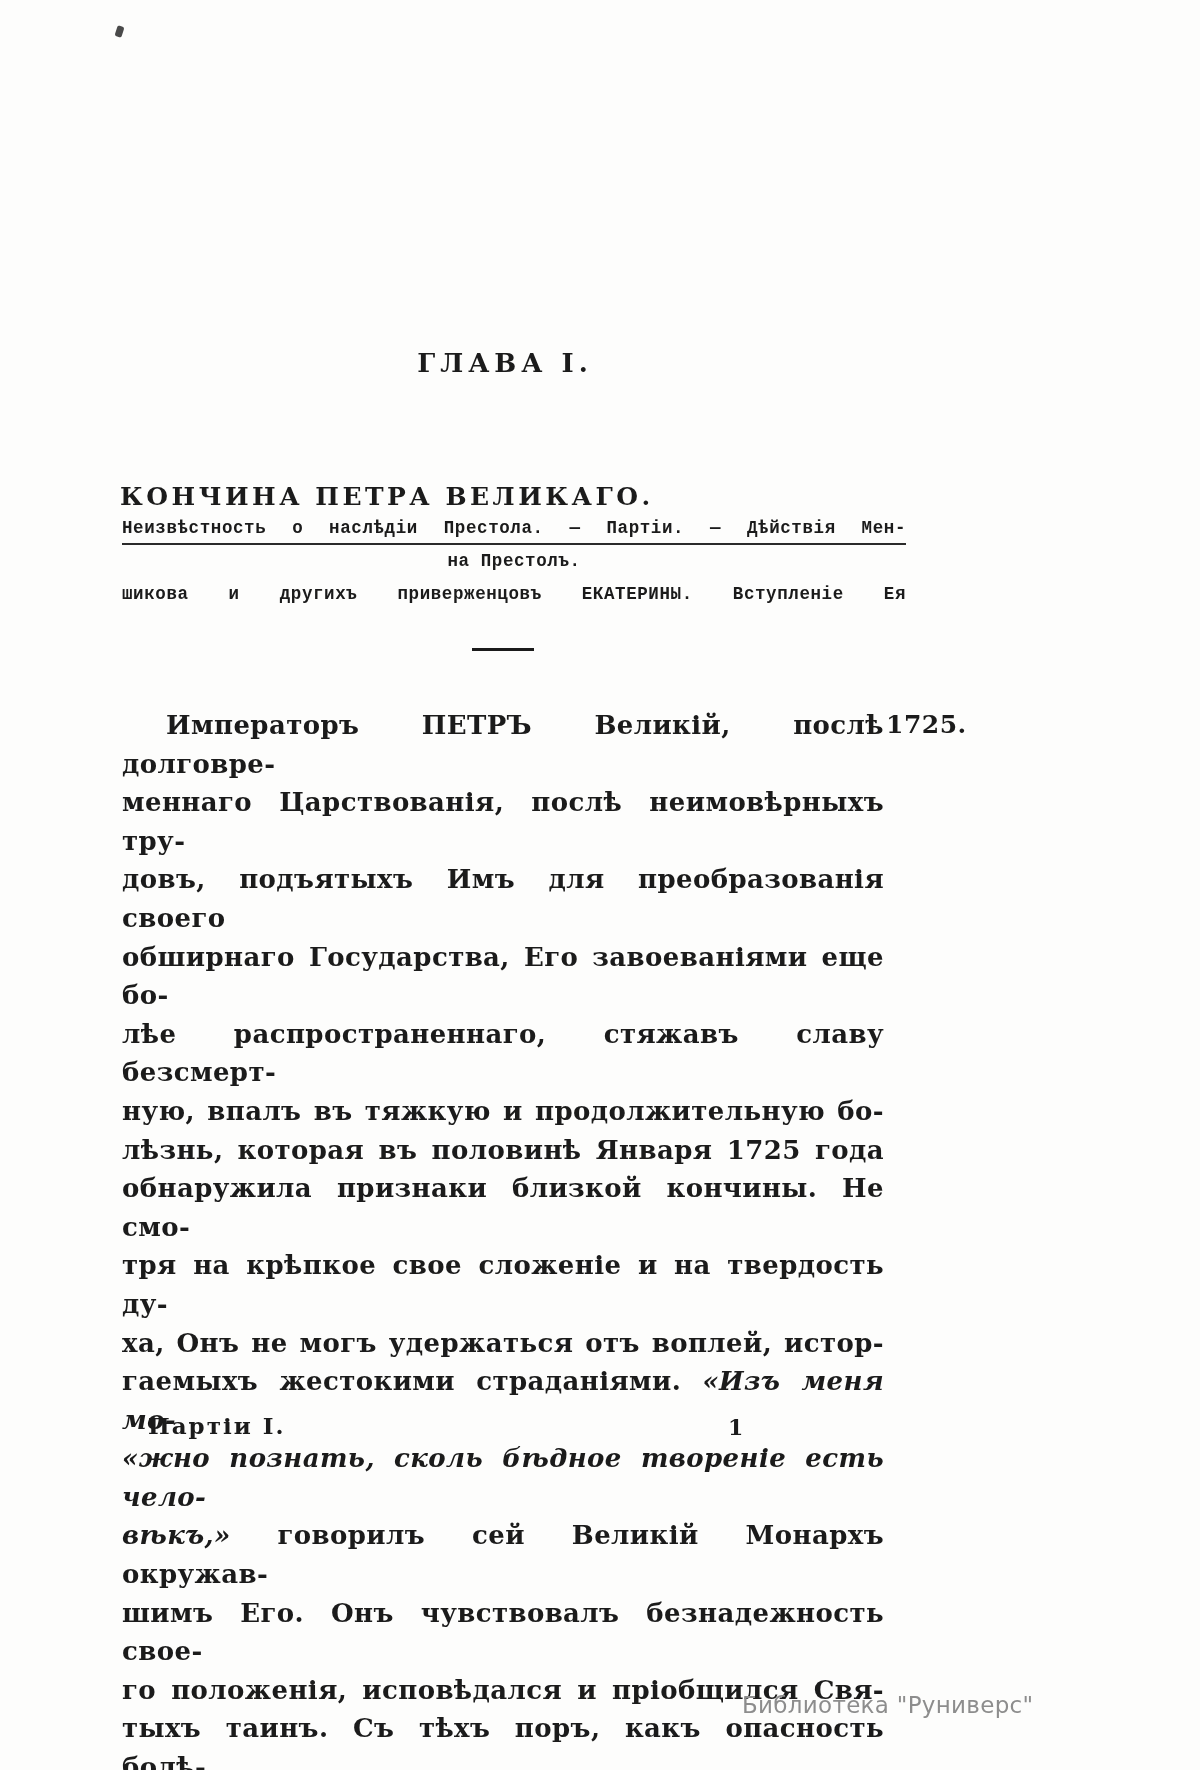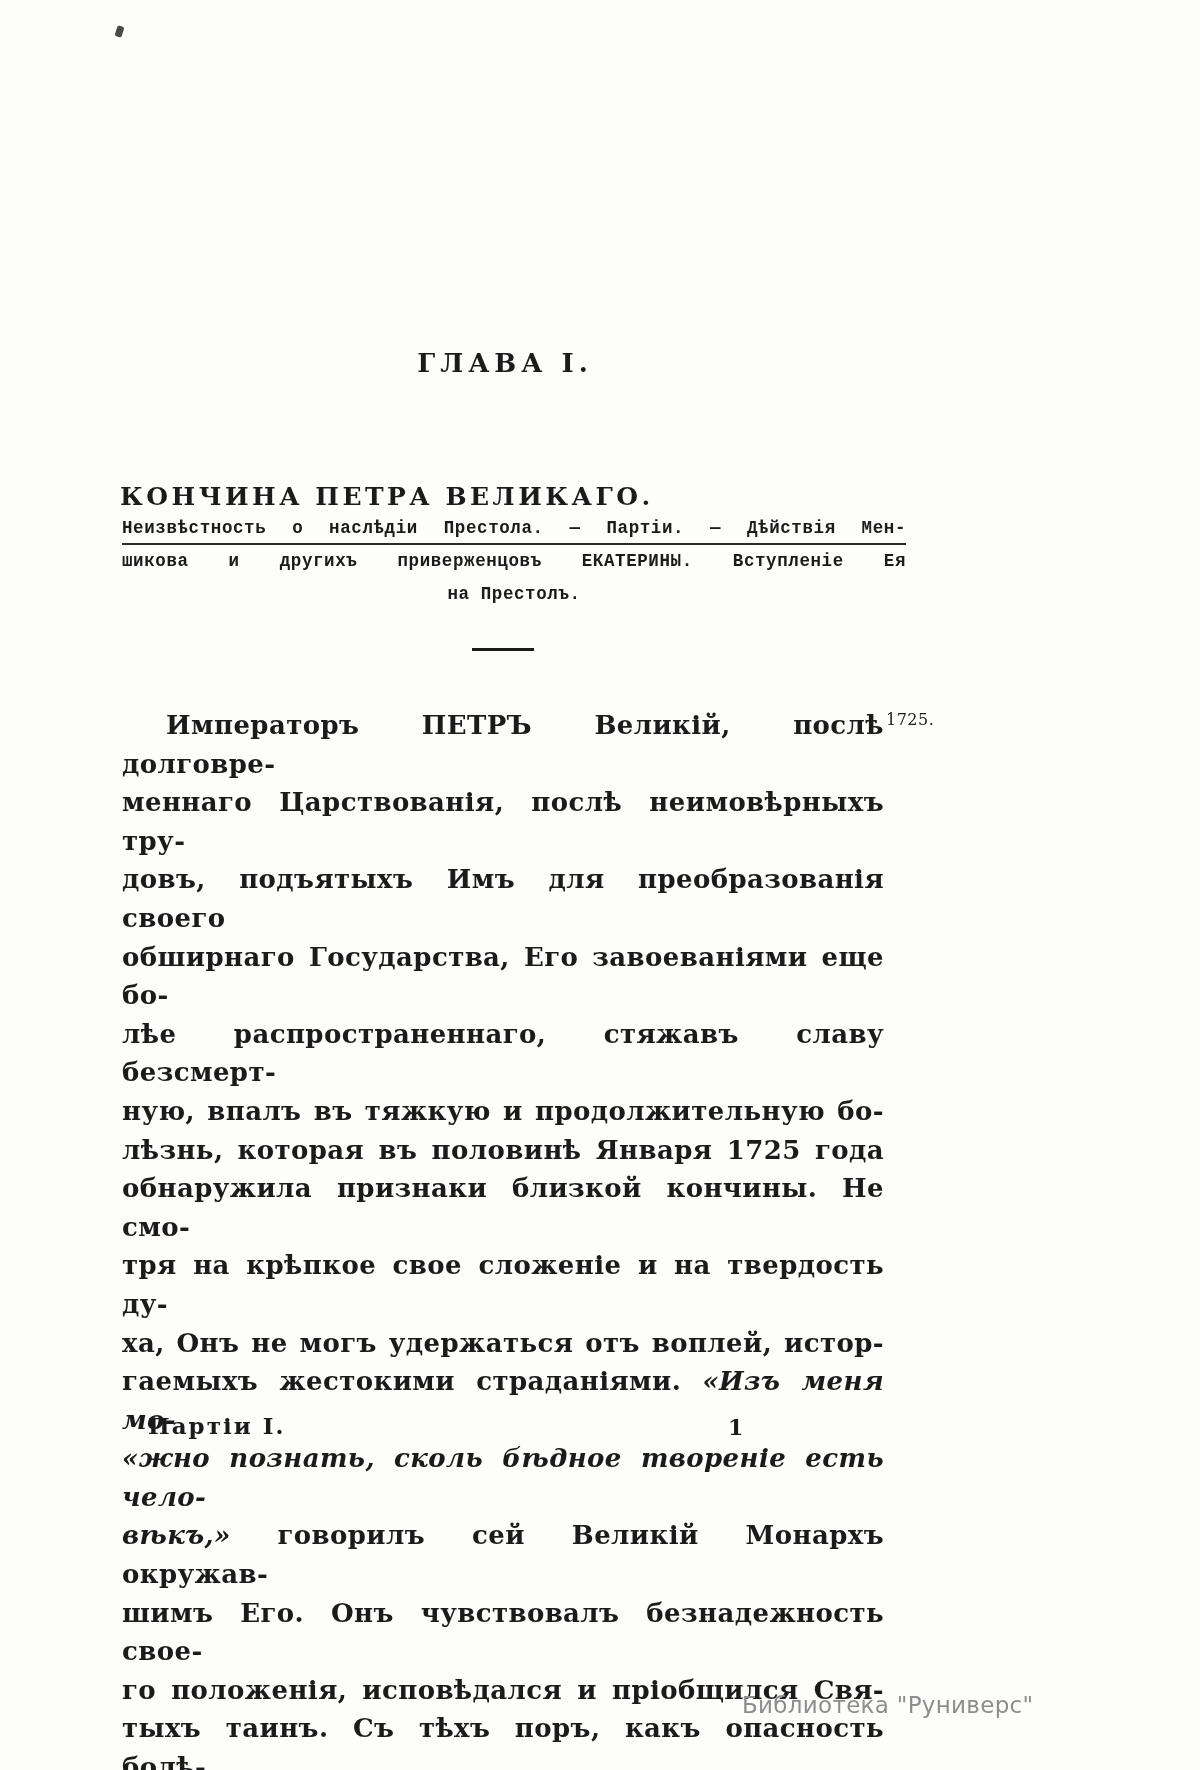--- a/index.html
+++ b/index.html
@@ -76,22 +76,22 @@
     line-height: 38.6px;
     white-space: pre-line;
     text-align: justify;
     text-align-last: justify;
     text-indent: 44px;
   }
   .body-text .italic { font-style: italic; }
   .margin-year {
     position: absolute;
     top: 710px; left: 886px;
-    font-size: 16px;
-    font-weight: normal;
+    font-size: 25px;
+    font-weight: bold;
     letter-spacing: 0.5px;
   }
   .footer-part {
     position: absolute;
     top: 1412px; left: 148px;
     font-size: 23px;
     font-weight: bold;
     letter-spacing: 2px;
   }
   .page-number {
@@ -115,22 +115,22 @@
 <div class="page">
 
   <span class="scan-artifact"></span>
 
   <h1 class="chapter-title">ГЛАВА I.</h1>
 
   <h2 class="section-title">КОНЧИНА ПЕТРА ВЕЛИКАГО.</h2>
 
   <div class="summary">
     <div class="summary-line">Неизвѣстность о наслѣдіи Престола. — Партіи. — Дѣйствія Мен-</div>
+    <div class="summary-line center">на Престолъ.</div>
     <div class="summary-line">шикова и другихъ приверженцовъ ЕКАТЕРИНЫ. Вступленіе Ея</div>
-    <div class="summary-line center">на Престолъ.</div>
   </div>
 
   <div class="summary-rule"></div>
 
   <div class="section-divider"></div>
 
   <div class="body-text"><span>Императоръ ПЕТРЪ Великій, послѣ долговре-
 меннаго Царствованія, послѣ неимовѣрныхъ тру-
 довъ, подъятыхъ Имъ для преобразованія своего
 обширнаго Государства, Его завоеваніями еще бо-

